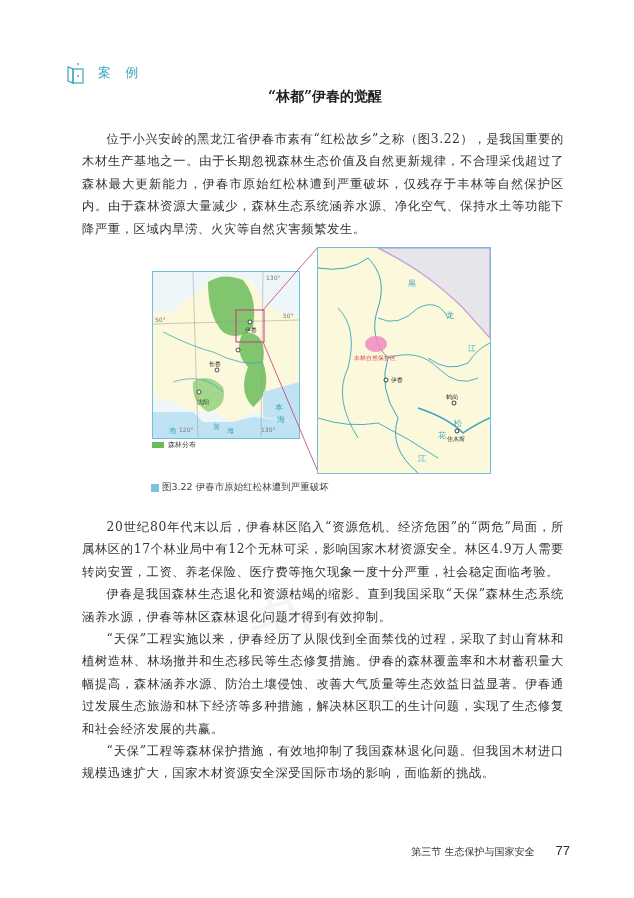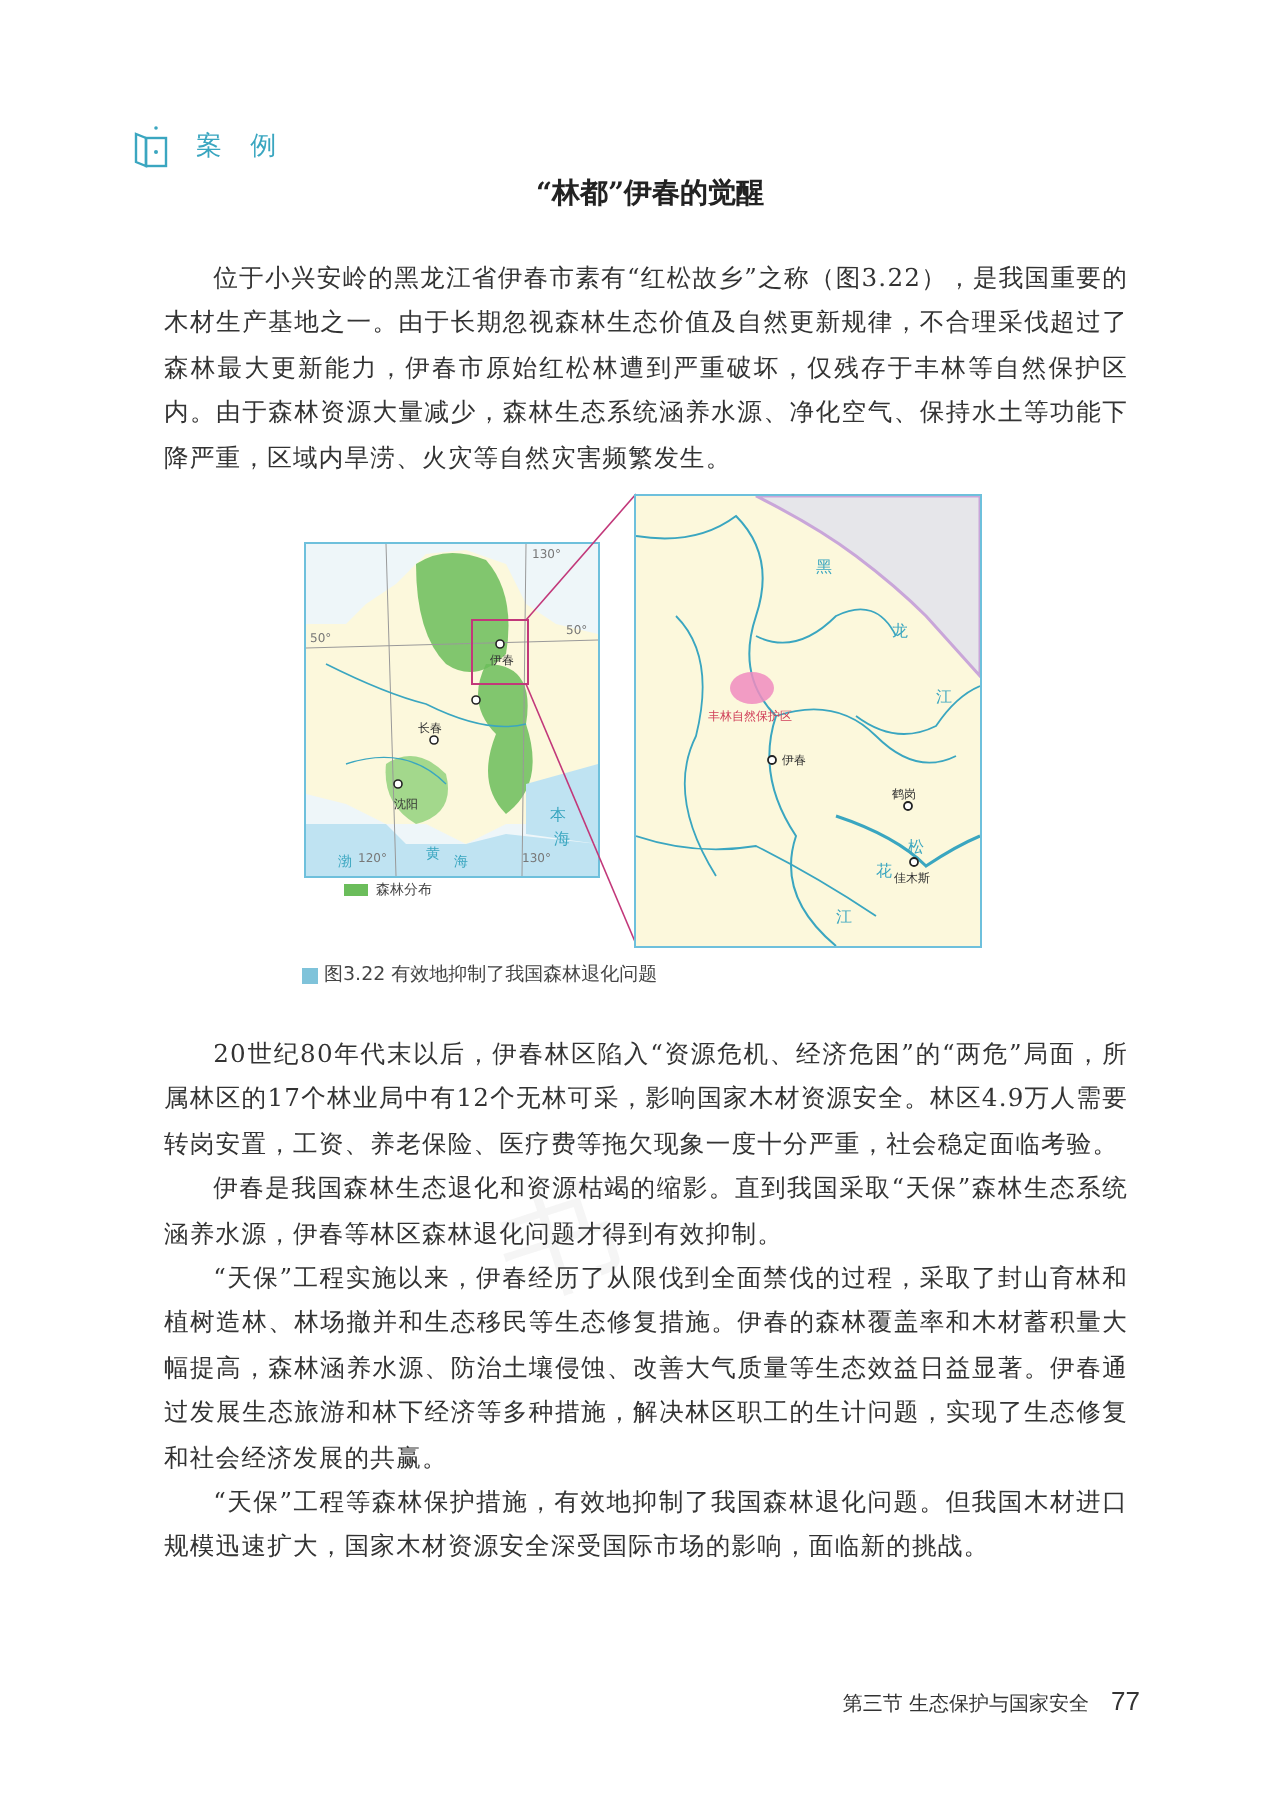--- a/index.html
+++ b/index.html
@@ -9,26 +9,26 @@
   }
   .case-header { position: absolute; left: 66px; top: 62px; display: flex; align-items: center; gap: 14px; }
   .case-icon { width: 18px; height: 22px; position: relative; }
   .case-label { font-family: "DejaVu Sans", sans-serif; font-size: 13px; color: #3aa6c0; letter-spacing: 5px; }
   .title { position: absolute; left: 0; width: 634px; top: 88px; text-align: center; font-size: 14px; font-weight: bold; color: #222; padding-left: 8px; }
   .para { position: absolute; left: 82px; width: 482px; font-size: 12.3px; line-height: 22.4px; letter-spacing: 0.6px; text-align: justify; color: #333; }
   .para p { margin: 0; text-indent: 2em; }
   .figure { position: absolute; left: 148px; top: 244px; width: 344px; height: 232px; }
   .map-left { position: absolute; left: 4px; top: 27px; width: 146px; height: 166px; border: 1.5px solid #6ec0dc; background: #eef6f9; overflow: hidden; }
   .map-right { position: absolute; left: 169px; top: 3px; width: 172px; height: 225px; border: 1.5px solid #6ec0dc; background: #fcf8dc; overflow: hidden; }
-  .legend { position: absolute; left: 4px; top: 196px; display: flex; align-items: center; gap: 4px; font-family: "DejaVu Sans", sans-serif; font-size: 7px; color: #444; margin-left: 20px; }
+  .legend { position: absolute; left: 4px; top: 196px; display: flex; align-items: center; gap: 4px; font-family: "DejaVu Sans", sans-serif; font-size: 7px; color: #444; }
   .legend-swatch { width: 12px; height: 6px; background: #6bbd5b; }
   .caption { position: absolute; left: 151px; top: 481px; font-family: "DejaVu Sans", sans-serif; font-size: 9.5px; color: #444; display: flex; align-items: center; gap: 3px; }
   .caption-mark { width: 8px; height: 8px; background: #7fc3da; display: inline-block; }
   .watermark { position: absolute; left: 250px; top: 580px; font-size: 60px; color: rgba(200,200,200,0.18); transform: rotate(-18deg); pointer-events: none; }
-  .footer { position: absolute; right: 64px; top: 843px; font-family: "DejaVu Sans", sans-serif; font-size: 10px; color: #333; display: flex; gap: 11px; align-items: baseline; }
+  .footer { position: absolute; right: 64px; top: 843px; font-family: "DejaVu Sans", sans-serif; font-size: 10px; color: #333; display: flex; gap: 21px; align-items: baseline; }
   .footer .page-no { font-size: 13px; font-family: "Liberation Sans", sans-serif; }
   .maptxt { font-family: "DejaVu Sans", sans-serif; font-size: 6px; position: absolute; }
 </style>
 </head>
 <body>
 
 <div class="case-header">
   <span class="case-icon">
     <svg width="18" height="22" viewBox="0 0 18 22">
       <path d="M2 5 L2 19 L7 21 L7 7 Z" fill="none" stroke="#3aa6c0" stroke-width="1.2"></path>
@@ -114,21 +114,21 @@
   </div>
 
   <div class="legend">
     <span class="legend-swatch"></span>
     <span>森林分布</span>
   </div>
 </div>
 
 <div class="caption">
   <span class="caption-mark"></span>
-  <span>图3.22  有效地抑制了我国森林退化问题</span>
+  <span>图3.22  伊春市原始红松林遭到严重破坏</span>
 </div>
 
 <div class="watermark">书</div>
 
 <div class="para" style="top:516px;">
   <p>20世纪80年代末以后，伊春林区陷入“资源危机、经济危困”的“两危”局面，所属林区的17个林业局中有12个无林可采，影响国家木材资源安全。林区4.9万人需要转岗安置，工资、养老保险、医疗费等拖欠现象一度十分严重，社会稳定面临考验。</p>
   <p>伊春是我国森林生态退化和资源枯竭的缩影。直到我国采取“天保”森林生态系统涵养水源，伊春等林区森林退化问题才得到有效抑制。</p>
   <p>“天保”工程实施以来，伊春经历了从限伐到全面禁伐的过程，采取了封山育林和植树造林、林场撤并和生态移民等生态修复措施。伊春的森林覆盖率和木材蓄积量大幅提高，森林涵养水源、防治土壤侵蚀、改善大气质量等生态效益日益显著。伊春通过发展生态旅游和林下经济等多种措施，解决林区职工的生计问题，实现了生态修复和社会经济发展的共赢。</p>
   <p>“天保”工程等森林保护措施，有效地抑制了我国森林退化问题。但我国木材进口规模迅速扩大，国家木材资源安全深受国际市场的影响，面临新的挑战。</p>
 </div>

